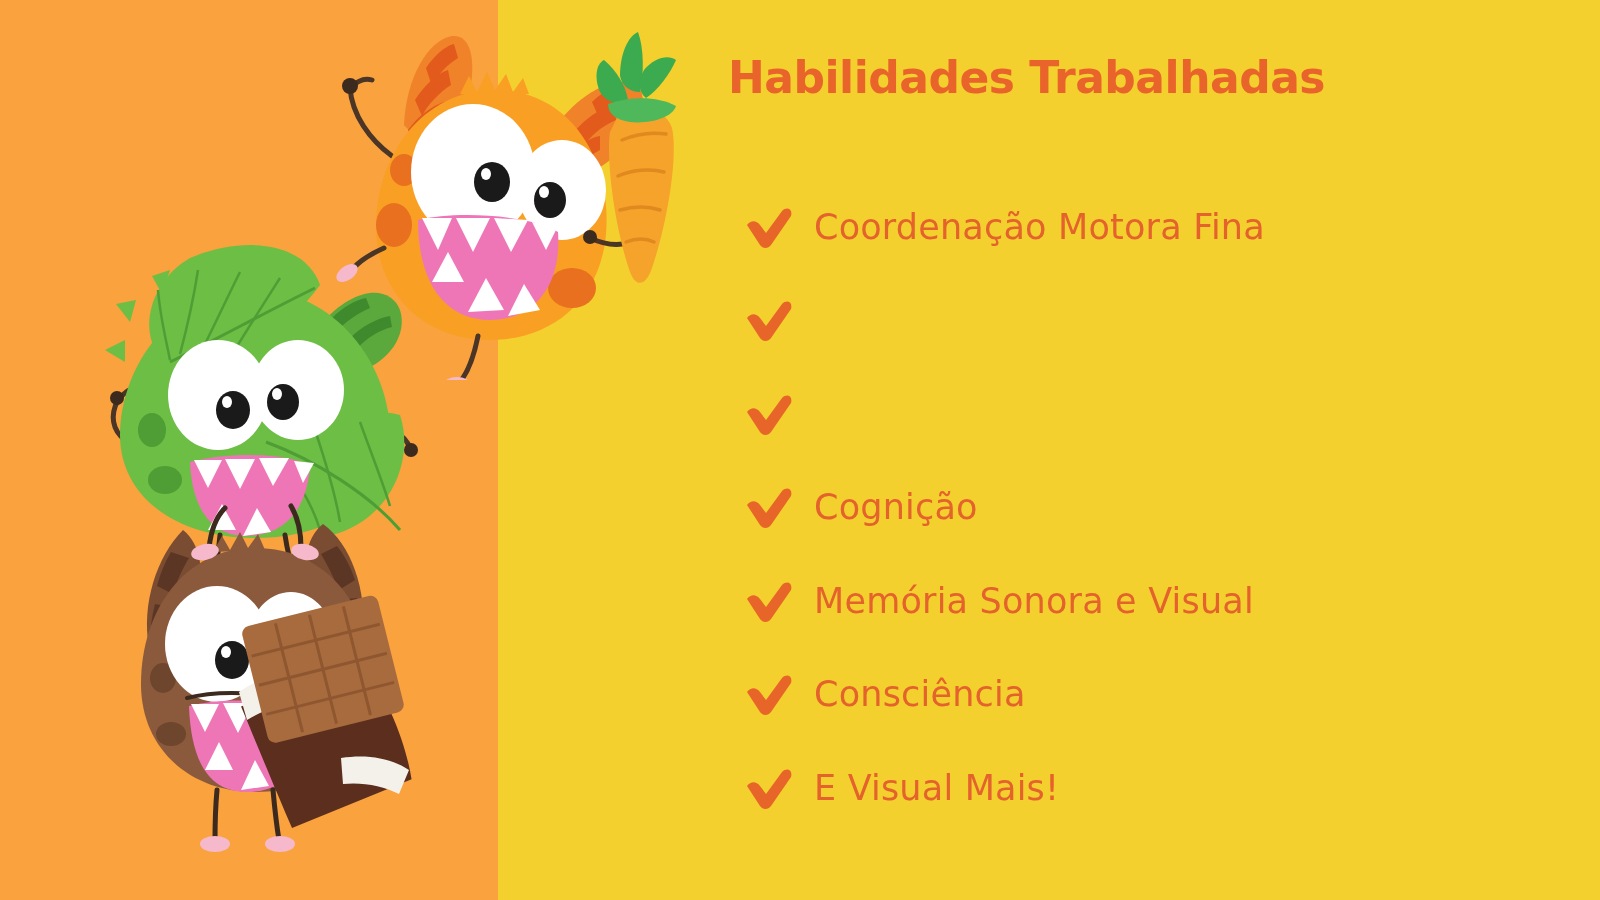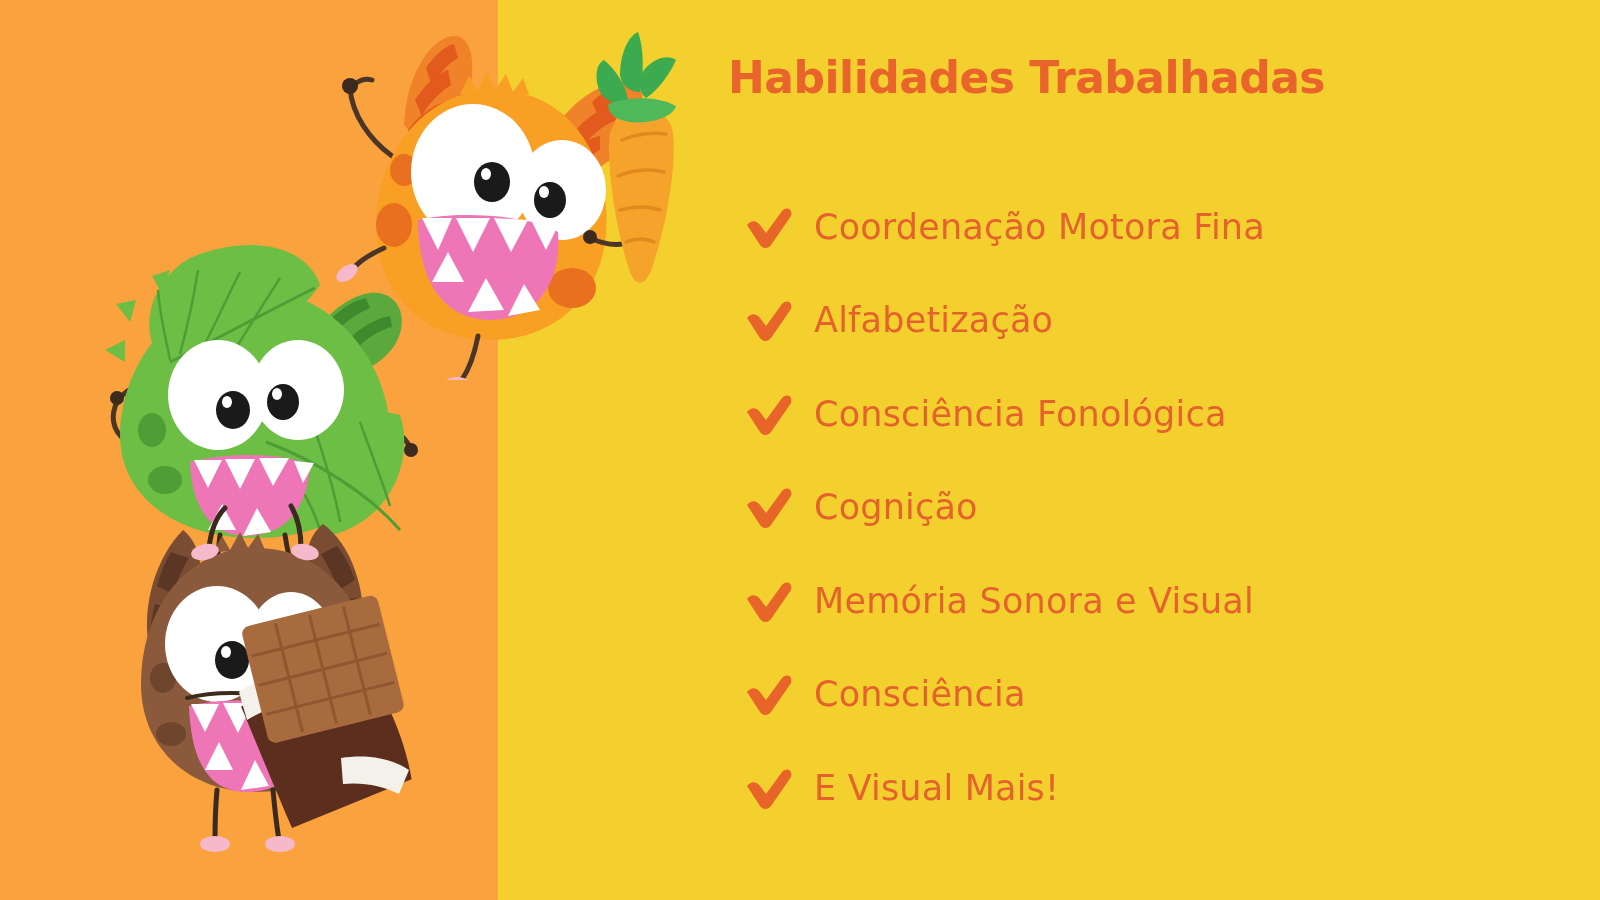--- a/index.html
+++ b/index.html
@@ -264,29 +264,27 @@
           </svg>
         </span>
         <span class="skill-label">Coordenação Motora Fina</span>
       </li>
       <li class="skill-item">
         <span class="check-icon">
           <svg width="52" height="44" viewBox="0 0 52 44" xmlns="http://www.w3.org/2000/svg">
             <path d="M5 20 C9 15 14 15 18 20 L24 28 L40 6 C45 1 51 4 49 11 L29 40 C26 44 21 44 18 40 Z" fill="#E8652A"></path>
           </svg>
         </span>
-        <span class="skill-label">Alfabetização</span>
-      </li>
-      <li class="skill-item">
-        <span class="check-icon">
-          <svg width="52" height="44" viewBox="0 0 52 44" xmlns="http://www.w3.org/2000/svg">
-            <path d="M5 20 C9 15 14 15 18 20 L24 28 L40 6 C45 1 51 4 49 11 L29 40 C26 44 21 44 18 40 Z" fill="#E8652A"></path>
-          </svg>
-        </span>
-        <span class="skill-label">Consciência Fonológica</span>
+      </li>
+      <li class="skill-item">
+        <span class="check-icon">
+          <svg width="52" height="44" viewBox="0 0 52 44" xmlns="http://www.w3.org/2000/svg">
+            <path d="M5 20 C9 15 14 15 18 20 L24 28 L40 6 C45 1 51 4 49 11 L29 40 C26 44 21 44 18 40 Z" fill="#E8652A"></path>
+          </svg>
+        </span>
       </li>
       <li class="skill-item">
         <span class="check-icon">
           <svg width="52" height="44" viewBox="0 0 52 44" xmlns="http://www.w3.org/2000/svg">
             <path d="M5 20 C9 15 14 15 18 20 L24 28 L40 6 C45 1 51 4 49 11 L29 40 C26 44 21 44 18 40 Z" fill="#E8652A"></path>
           </svg>
         </span>
         <span class="skill-label">Cognição</span>
       </li>
       <li class="skill-item">

